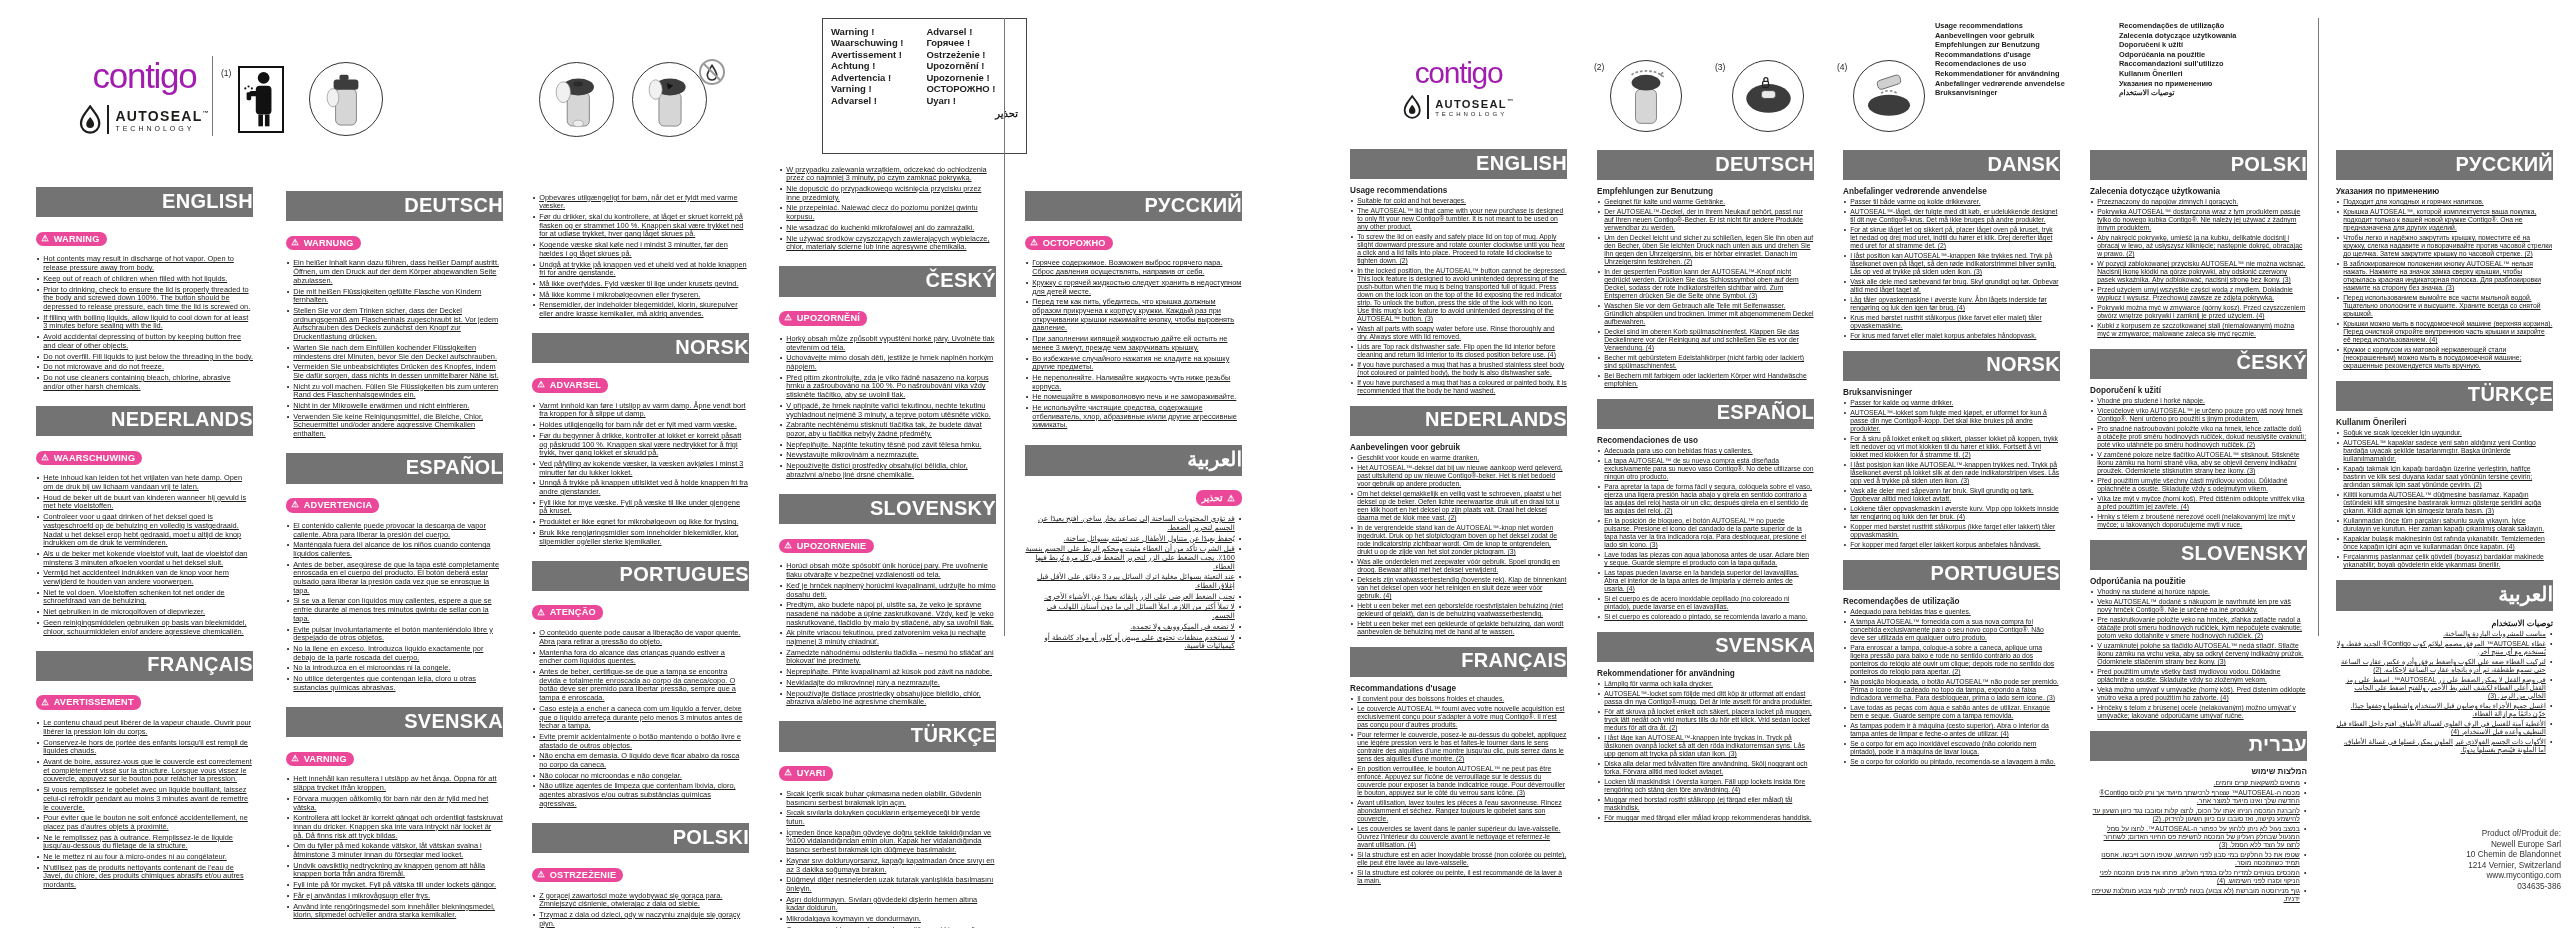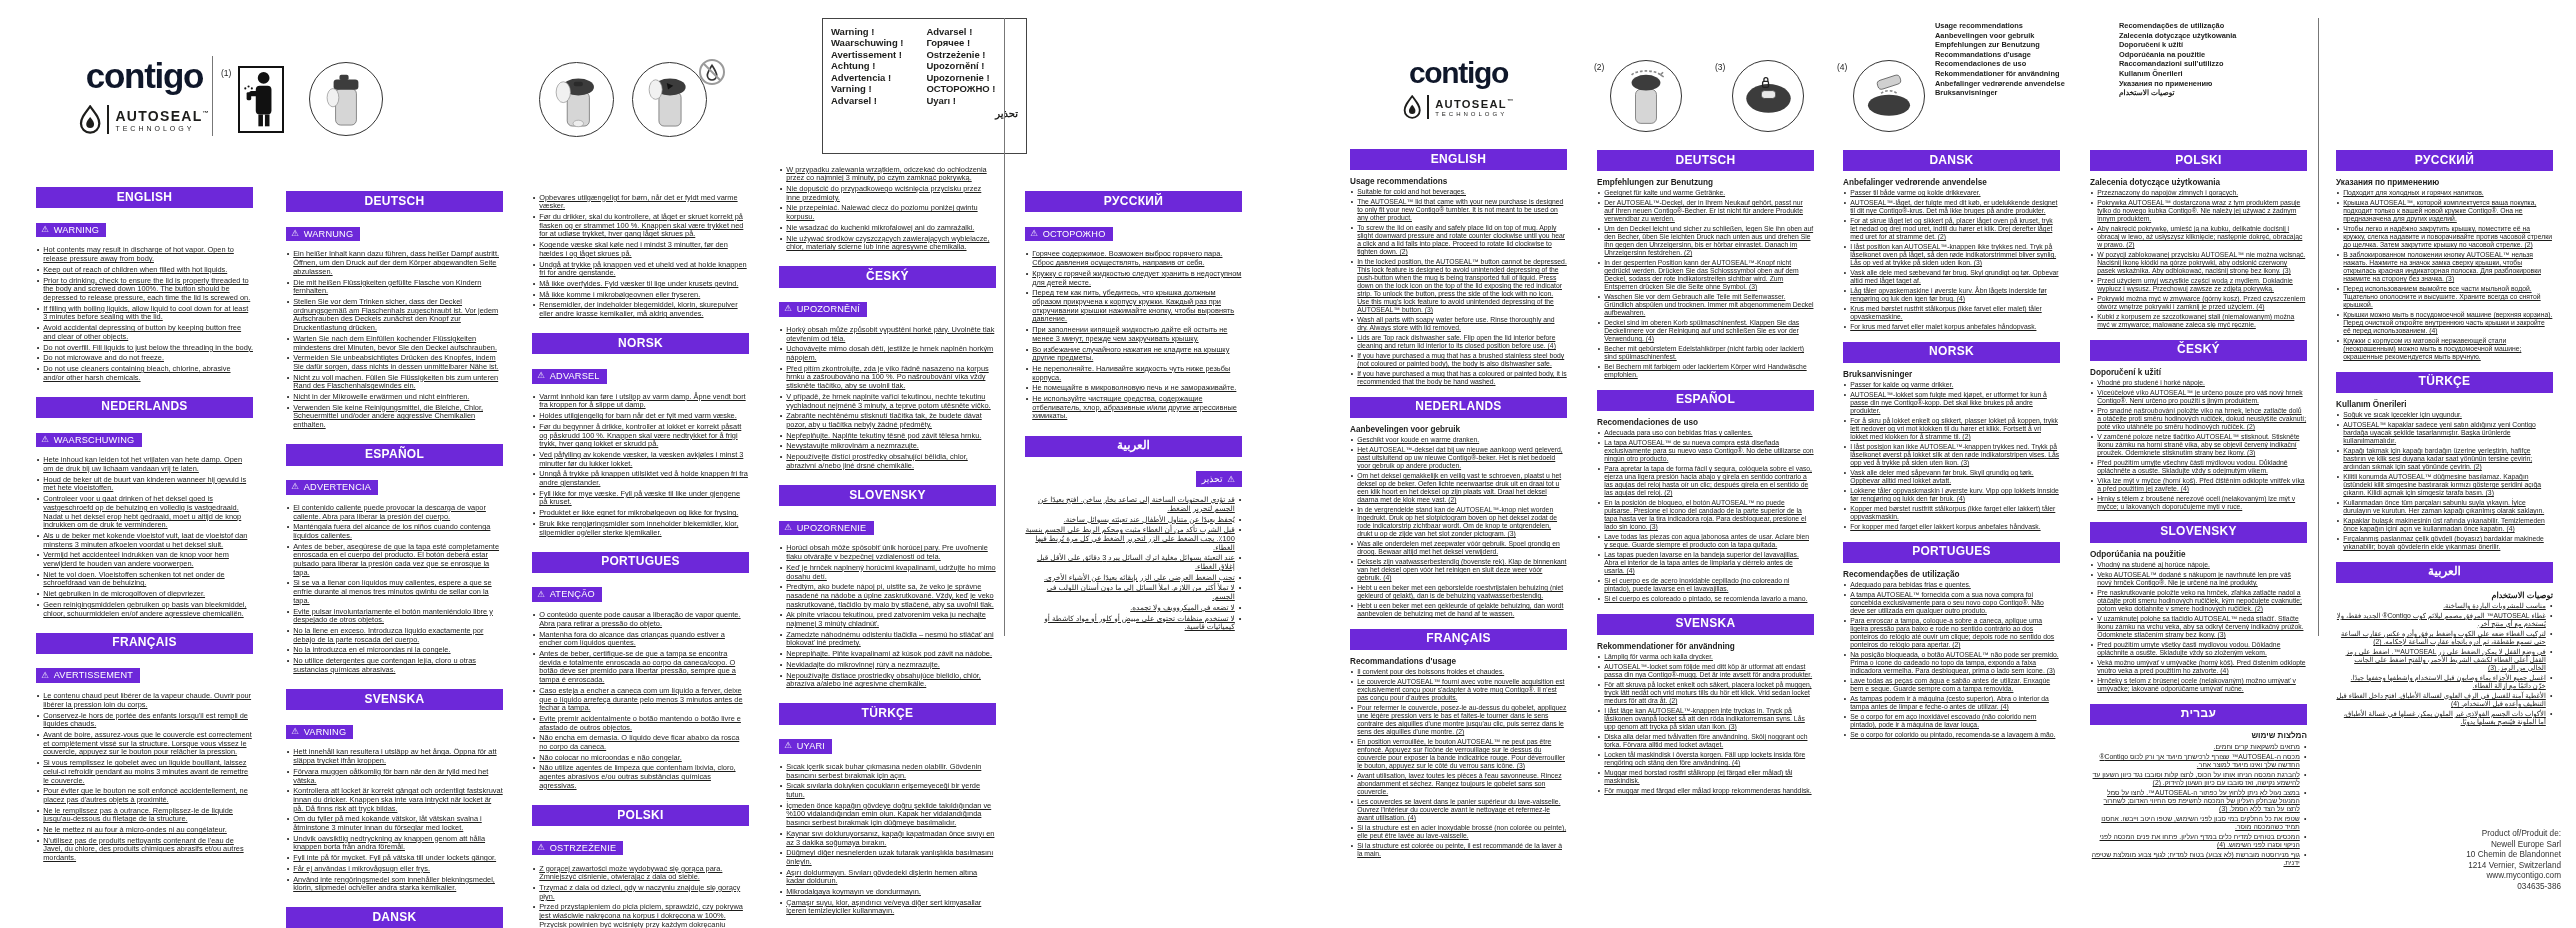--- a/index.html
+++ b/index.html
@@ -3,41 +3,41 @@
 <meta charset="utf-8">
 <style>
   html,body{margin:0;padding:0;}
   body{
     width:2576px;height:929px;position:relative;overflow:hidden;
     background:#ffffff;color:#1d1d1b;
     font-family:"Liberation Sans", sans-serif;
   }
   .col{position:absolute;width:217px;}
   .bar{
-    background:#6d28d9;color:#fff;font-weight:bold;font-size:12px;
-    text-align:center;padding:2.6px 0 4.6px;letter-spacing:0.3px;margin:0 0 4px 0;
+    background:#737373;color:#fff;font-weight:bold;font-size:20px;
+    text-align:right;padding:2.6px 0 4.6px;letter-spacing:0.3px;margin:0 0 4px 0;
   }
   .wlabel{
-    display:inline-block;background:#6d28d9;color:#fff;font-weight:normal;
-    font-size:9.2px;padding:2px 7.2px 2.6px 5.3px;margin:10.5px 0 6.6px 0;letter-spacing:0.2px;
+    display:inline-block;background:#ec4899;color:#fff;font-weight:bold;
+    font-size:9.2px;padding:2px 7.2px 2.6px 5.3px;margin:10.5px 0 6.6px 0;letter-spacing:0.2px;border-radius:7px;
   }
   .tri{margin-right:4.6px;font-size:8.5px;position:relative;top:-0.7px;}
   .rtl .tri{margin-right:0;margin-left:4.6px;}
   .blist{list-style:none;margin:2.6px 0 14.5px 0;padding:0;font-size:7.4px;line-height:8.7px;text-decoration:underline;}
   .blist li{position:relative;padding-left:7.2px;margin-bottom:2px;}
   .blist li::before{content:"\2022";position:absolute;left:0.7px;}
   .rtl{direction:rtl;text-align:right;}
   .rtl .blist li{padding-left:0;padding-right:7.2px;}
   .rtl .blist li::before{left:auto;right:0.7px;}
   .uhead{font-weight:bold;font-size:8.2px;margin:6.6px 0 1.3px 0;}
   .pright .blist{font-size:6.8px;line-height:8px;margin-bottom:10.5px;}
   .sec{overflow:hidden;}
   
   .logoblock{text-align:center;}
-  .logotype{font-size:35px;font-weight:700;letter-spacing:-1.3px;color:#0f172a;}
+  .logotype{font-size:35px;font-weight:400;letter-spacing:-1.3px;color:#a21caf;}
   .badge{display:inline-flex;align-items:center;gap:6px;margin-top:9.2px;}
   .badge .vbar{width:2px;height:29px;background:#1d1d1b;}
   .badge .btxt{text-align:left;color:#1d1d1b;}
   .badge .btop{font-weight:bold;font-size:14px;letter-spacing:1.3px;}
   .badge .btop sup{font-size:6px;}
   .badge .bsub{font-size:7px;letter-spacing:3px;margin-top:0.7px;}
   
   .warnbox{
     position:absolute;left:777px;top:18.4px;width:205px;height:136px;
     border:1.3px solid #444;box-sizing:border-box;padding:6.6px 8px;margin-left:45px;

